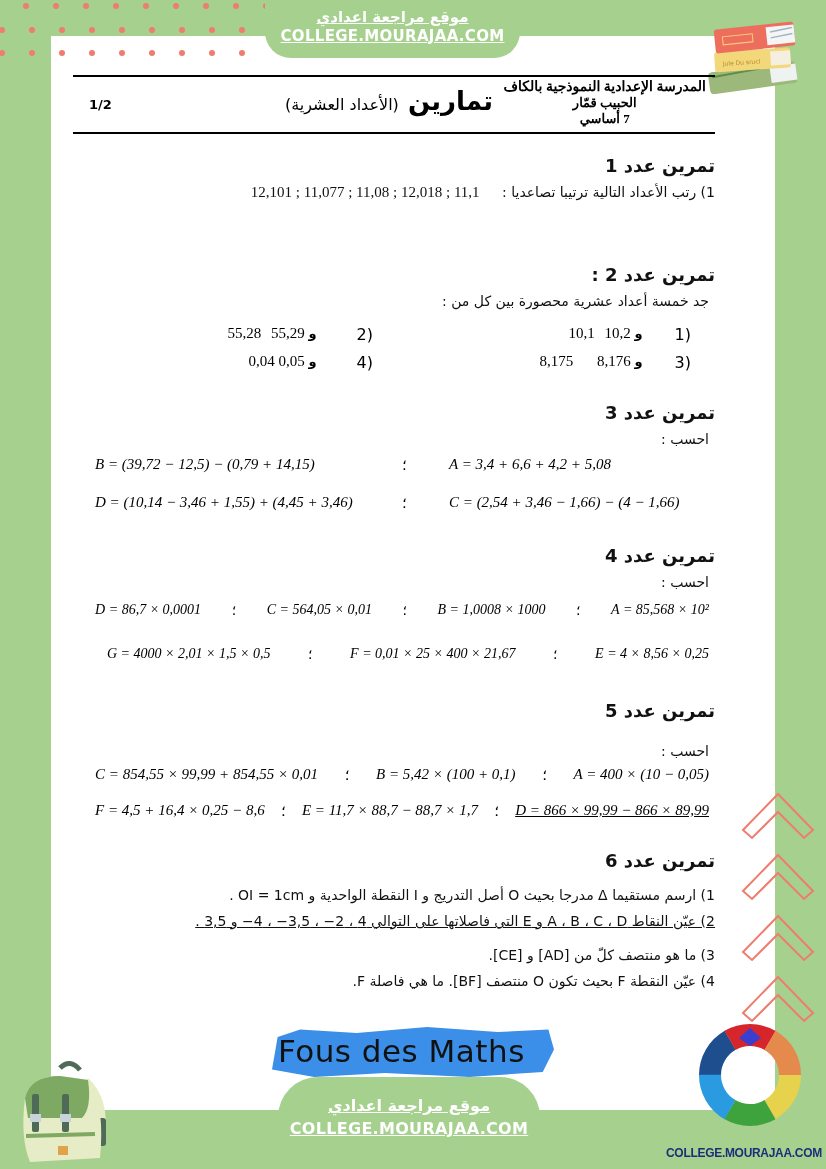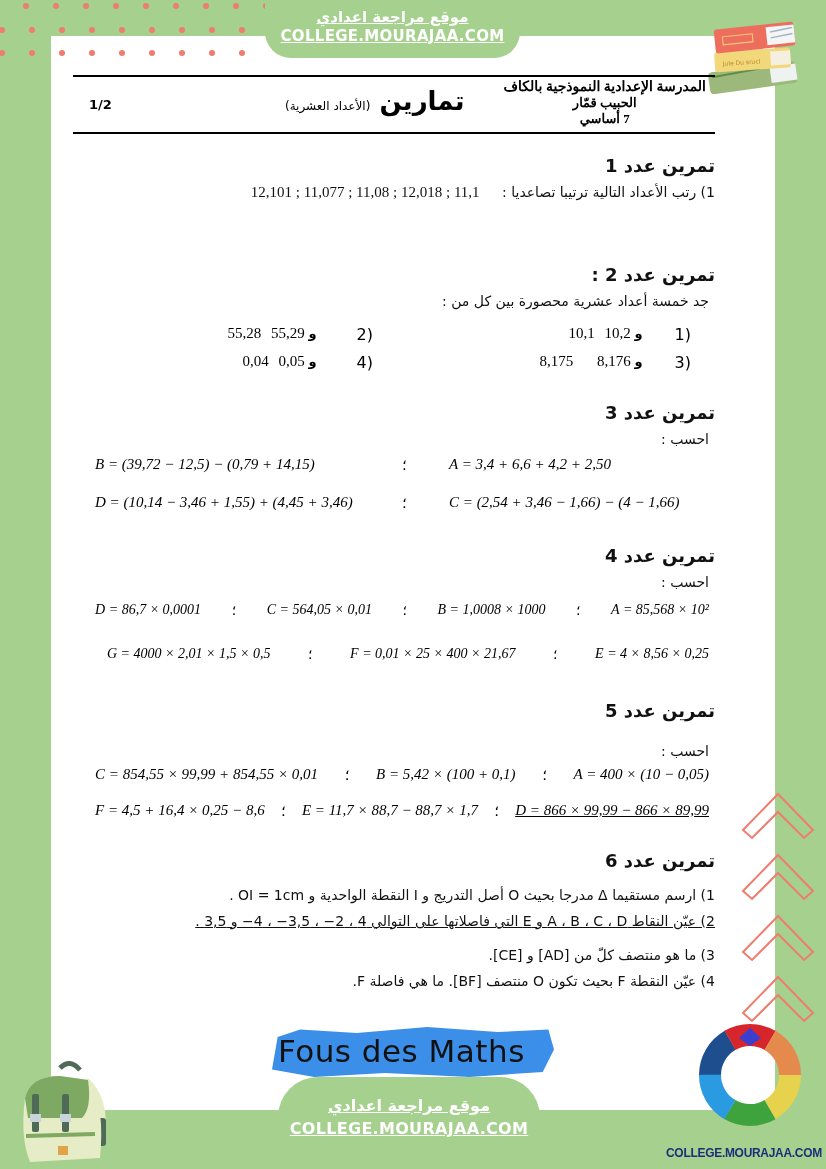--- a/index.html
+++ b/index.html
@@ -8,21 +8,21 @@
   .dots { position:absolute; left:0; height:12px; display:flex; gap:24px; }
   .dot { width:6px; height:6px; border-radius:50%; background:#ee7d6e; margin-top:3px; }
   .top-tab { position:absolute; left:265px; top:0; width:255px; height:58px; background:#a6d08e; border-radius:0 0 26px 26px; text-align:center; color:#fff; }
   .top-tab .ar { font-size:15px; font-weight:bold; text-decoration:underline; margin-top:8px; line-height:18px; direction:rtl; }
   .top-tab .en { font-size:15px; font-weight:bold; text-decoration:underline; line-height:20px; font-family:"DejaVu Sans", sans-serif; letter-spacing:0.3px; }
   .books { position:absolute; left:700px; top:12px; width:100px; height:82px; }
   .rule { position:absolute; left:73px; width:642px; height:2px; background:#000; }
   .hdr-page { position:absolute; left:89px; top:97px; font-weight:bold; font-size:13px; }
   .hdr-title { position:absolute; left:285px; top:86px; direction:rtl; white-space:nowrap; }
   .hdr-title .big { font-size:26px; font-weight:900; font-family:"DejaVu Sans", sans-serif; }
-  .hdr-title .sub { font-size:12px; margin-right:4px;margin-top:15px; }
+  .hdr-title .sub { font-size:16px; margin-right:4px;margin-top:15px; }
   .hdr-school { position:absolute; right:120px; top:79px; text-align:center; direction:rtl; font-weight:bold; font-size:13px; line-height:16px;font-family:Liberation Serif, serif; }
   .hdr-school .l1 { font-size:14px; }
   .content { position:absolute; left:95px; width:620px; direction:rtl; color:#111; }
   .ex-title { font-family:"DejaVu Sans", sans-serif; font-weight:bold; font-size:18px; }
   .line { font-size:14px; white-space:nowrap; }
   .math { font-family:"Liberation Serif", serif; font-size:15px; direction:ltr; unicode-bidi:embed; }
   .mi { font-family:"Liberation Serif", serif; font-style:italic; }
   .eqrow { position:absolute; left:95px; width:620px; display:flex; direction:rtl; justify-content:space-between; font-family:"Liberation Serif", serif; font-size:15px; white-space:nowrap; }
   .eq { direction:ltr; unicode-bidi:embed; }
   .sep { direction:ltr; }
@@ -137,31 +137,31 @@
       <span class="math"><span>55,28</span> <b style="font-family:'DejaVu Sans',sans-serif;font-size:13px;">و</b> <span style="margin-left:6px">55,29</span></span>
     </div>
   </div>
   <div style="display:flex;height:28px;align-items:center;">
     <div style="width:310px;display:flex;gap:32px;padding-right:24px;">
       <span>(3</span>
       <span class="math"><span>8,175</span> <b style="font-family:'DejaVu Sans',sans-serif;font-size:13px;">و</b> <span style="margin-left:20px">8,176</span></span>
     </div>
     <div style="width:310px;display:flex;gap:40px;padding-right:40px;">
       <span>(4</span>
-      <span class="math"><span>0,04</span> <b style="font-family:'DejaVu Sans',sans-serif;font-size:13px;">و</b> <span style="margin-left:6px">0,05</span></span>
+      <span class="math"><span>0,04</span> <b style="font-family:'DejaVu Sans',sans-serif;font-size:13px;">و</b> <span style="">0,05</span></span>
     </div>
   </div>
 </div>
 
 <div class="content" style="top:402px;">
   <div class="ex-title">تمرين عدد 3</div>
   <div class="line" style="margin-top:8px;margin-right:6px;">احسب :</div>
 </div>
 <div class="eqrow" style="top:456px;">
-  <span class="eq mi" style="width:260px;padding-right:6px;">A = 3,4 + 6,6 + 4,2 + 2,50</span>
+  <span class="eq mi" style="width:260px;padding-right:6px;">A = 3,4 + 6,6 + 4,2 + 5,08</span>
   <span class="sep" style="width:40px;">؛</span>
   <span class="eq mi" style="width:300px;text-align:left;">B = (39,72 − 12,5) − (0,79 + 14,15)</span>
 </div>
 <div class="eqrow" style="top:494px;">
   <span class="eq mi" style="width:260px;padding-right:6px;">C = (2,54 + 3,46 − 1,66) − (4 − 1,66)</span>
   <span class="sep" style="width:40px;">؛</span>
   <span class="eq mi" style="width:300px;text-align:left;">D = (10,14 − 3,46 + 1,55) + (4,45 + 3,46)</span>
 </div>
 
 <div class="content" style="top:545px;">

